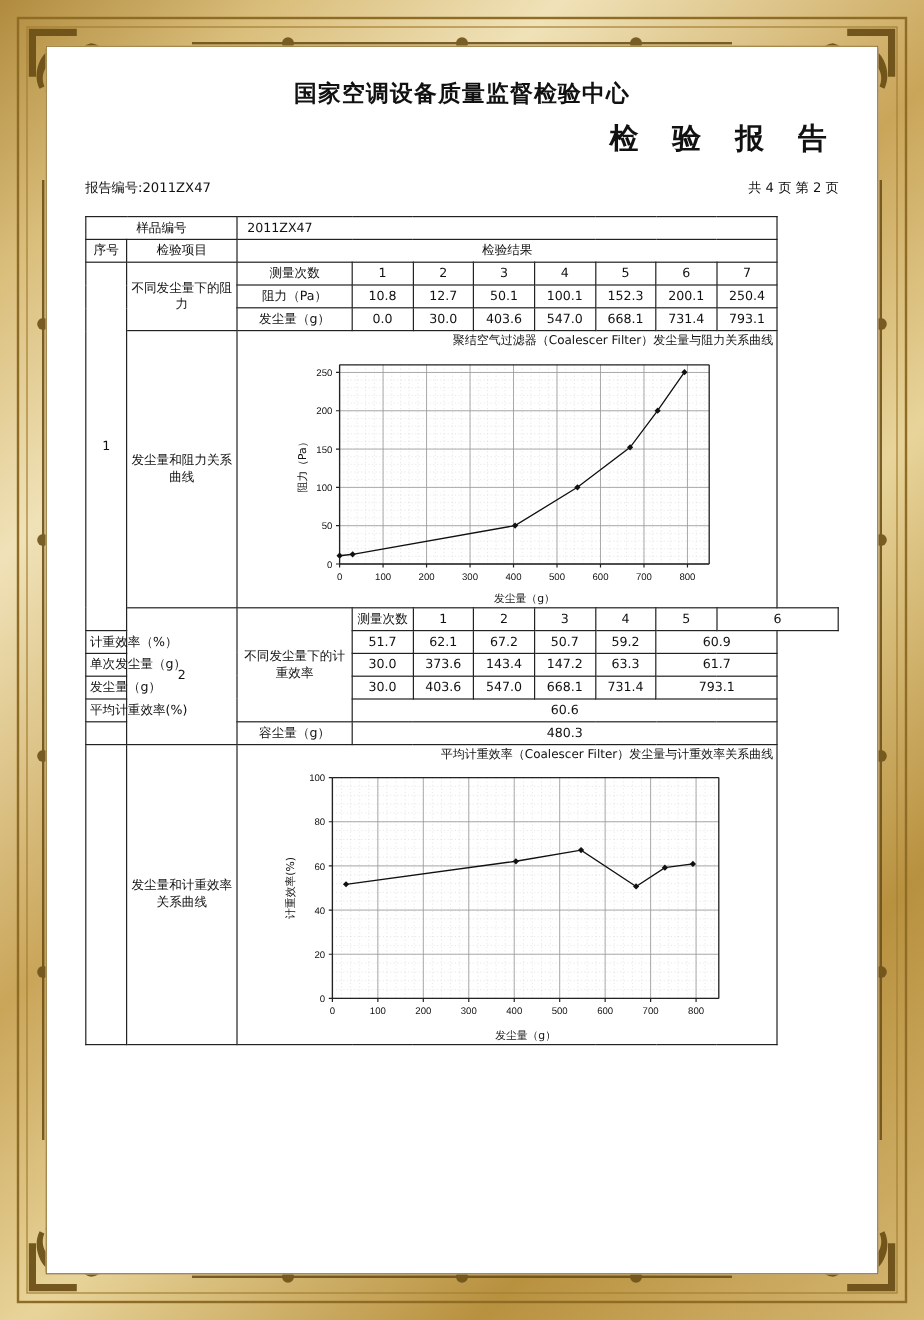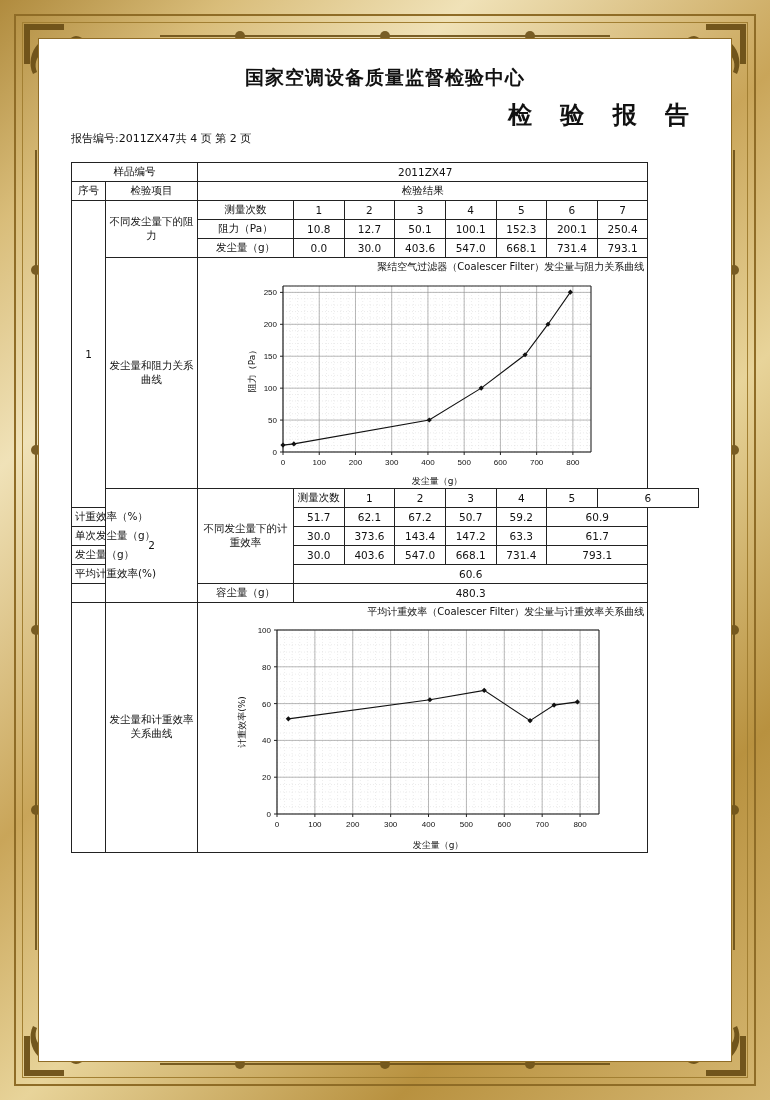--- a/index.html
+++ b/index.html
@@ -50,22 +50,22 @@
   .content{position:absolute;left:0;top:0;right:0;bottom:0;padding:26px 32px 10px 32px;box-sizing:border-box;}
   .org-title{
     text-align:center;font-size:19px;font-weight:bold;letter-spacing:1px;
     font-family:"DejaVu Sans", sans-serif;color:#111;
   }
   .doc-title{
     text-align:right;font-size:24px;font-weight:bold;letter-spacing:10px;
     margin-top:8px;color:#111;font-family:"DejaVu Sans", sans-serif;
   }
   .meta-row{
-    display:flex;justify-content:flex-start;align-items:flex-end;
-    font-size:11px;color:#111;
+    display:flex;justify-content:space-between;align-items:flex-end;
+    margin-top:18px;font-size:11px;color:#111;
     font-family:"DejaVu Sans", sans-serif;
   }
   table.main{
     width:100%;border-collapse:collapse;margin-top:16px;
     font-size:10.5px;font-family:"DejaVu Sans", sans-serif;color:#111;
     table-layout:fixed;
   }
   table.main td{border:1px solid #222;padding:2px 3px;text-align:center;vertical-align:middle;}
   .cellnowrap{white-space:nowrap;}
   .chart-cell{padding:6px 4px 4px 4px;}
@@ -196,21 +196,21 @@
             <col>
             <col>
             <col>
             <col>
             <col>
         </colgroup>
         <tbody>
 
           <tr>
             <td colspan="2">样品编号</td>
-            <td colspan="8" style="text-align:center;padding-left:8px">2011ZX47</td>
+            <td colspan="8" style="text-align:left;padding-left:8px">2011ZX47</td>
           </tr>
 
           <tr>
             <td>序号</td>
             <td>检验项目</td>
             <td colspan="8">检验结果</td>
           </tr>
 
           <tr>
             <td rowspan="5">1</td>

